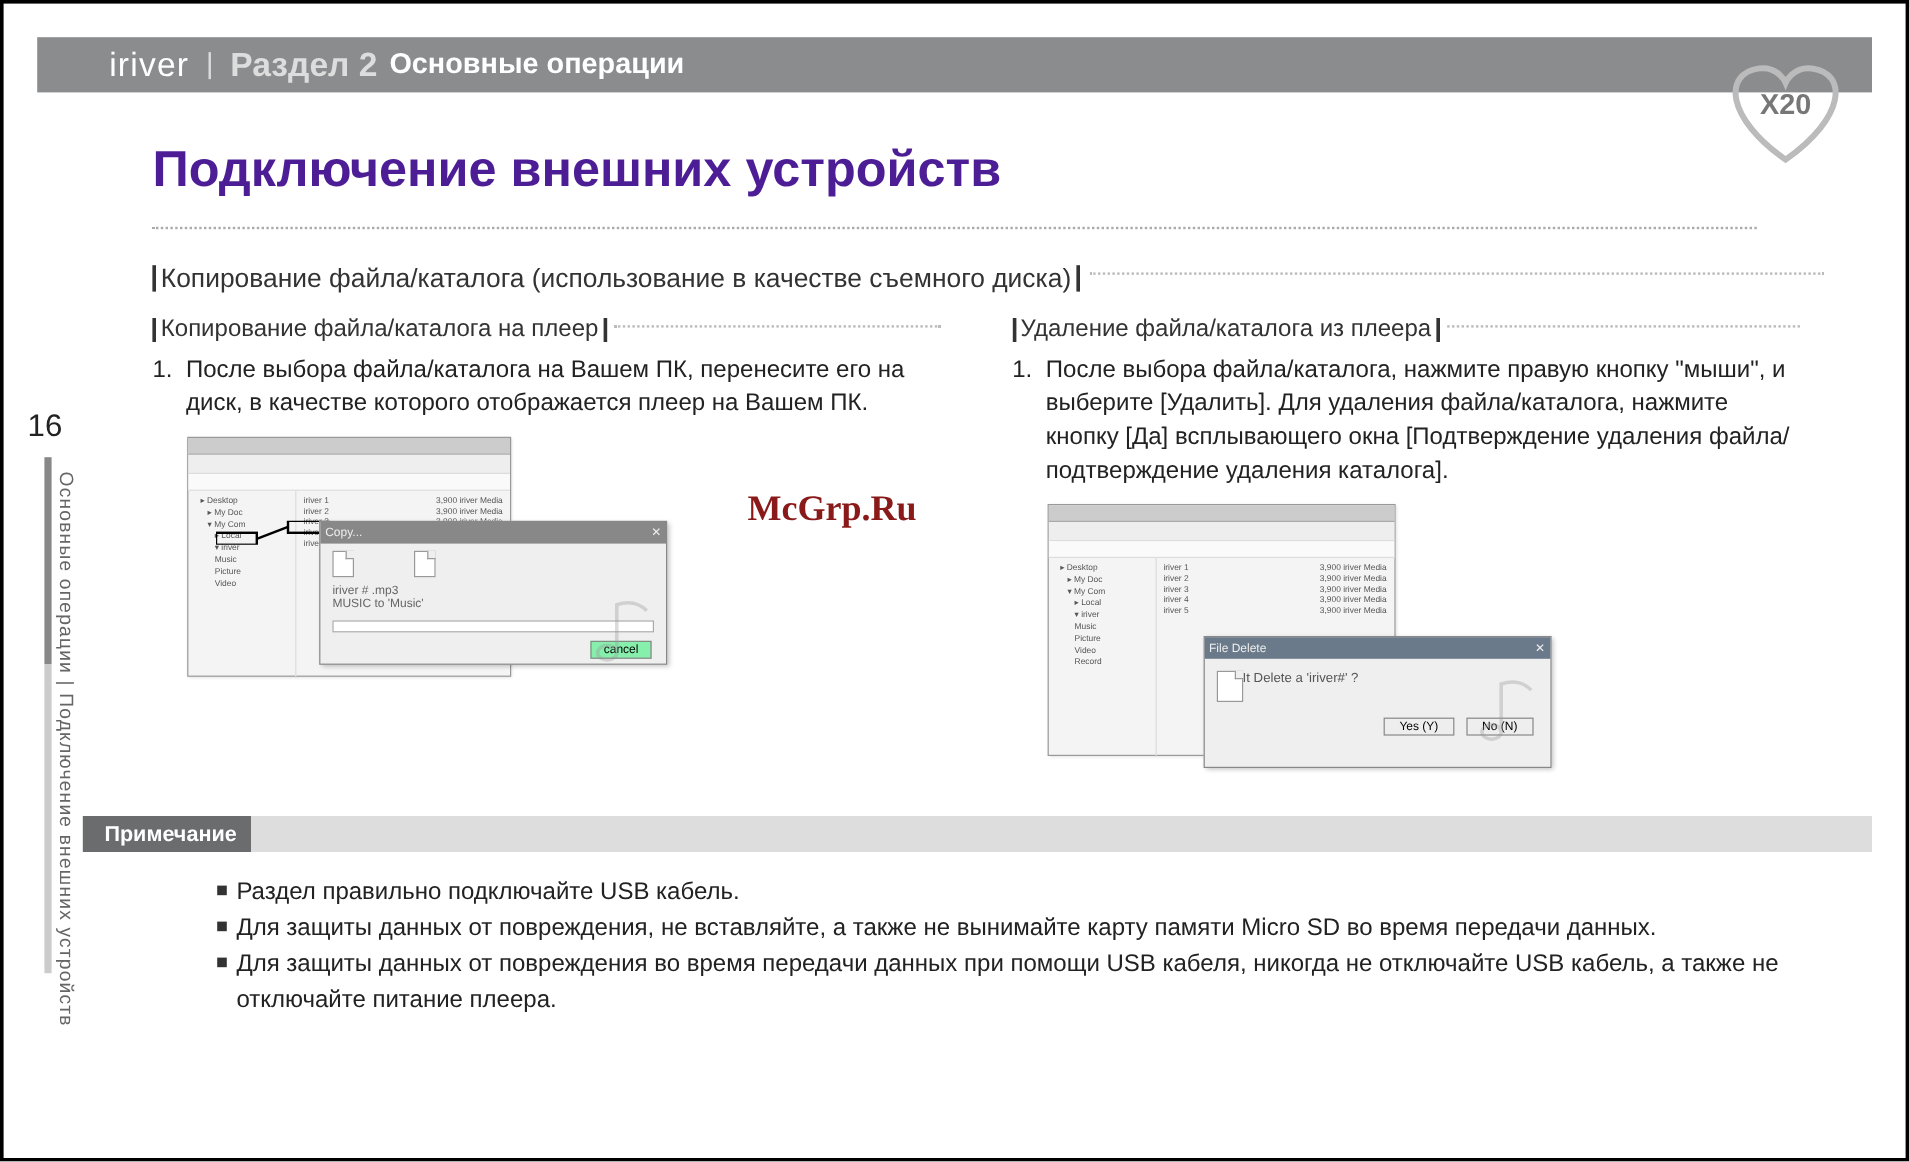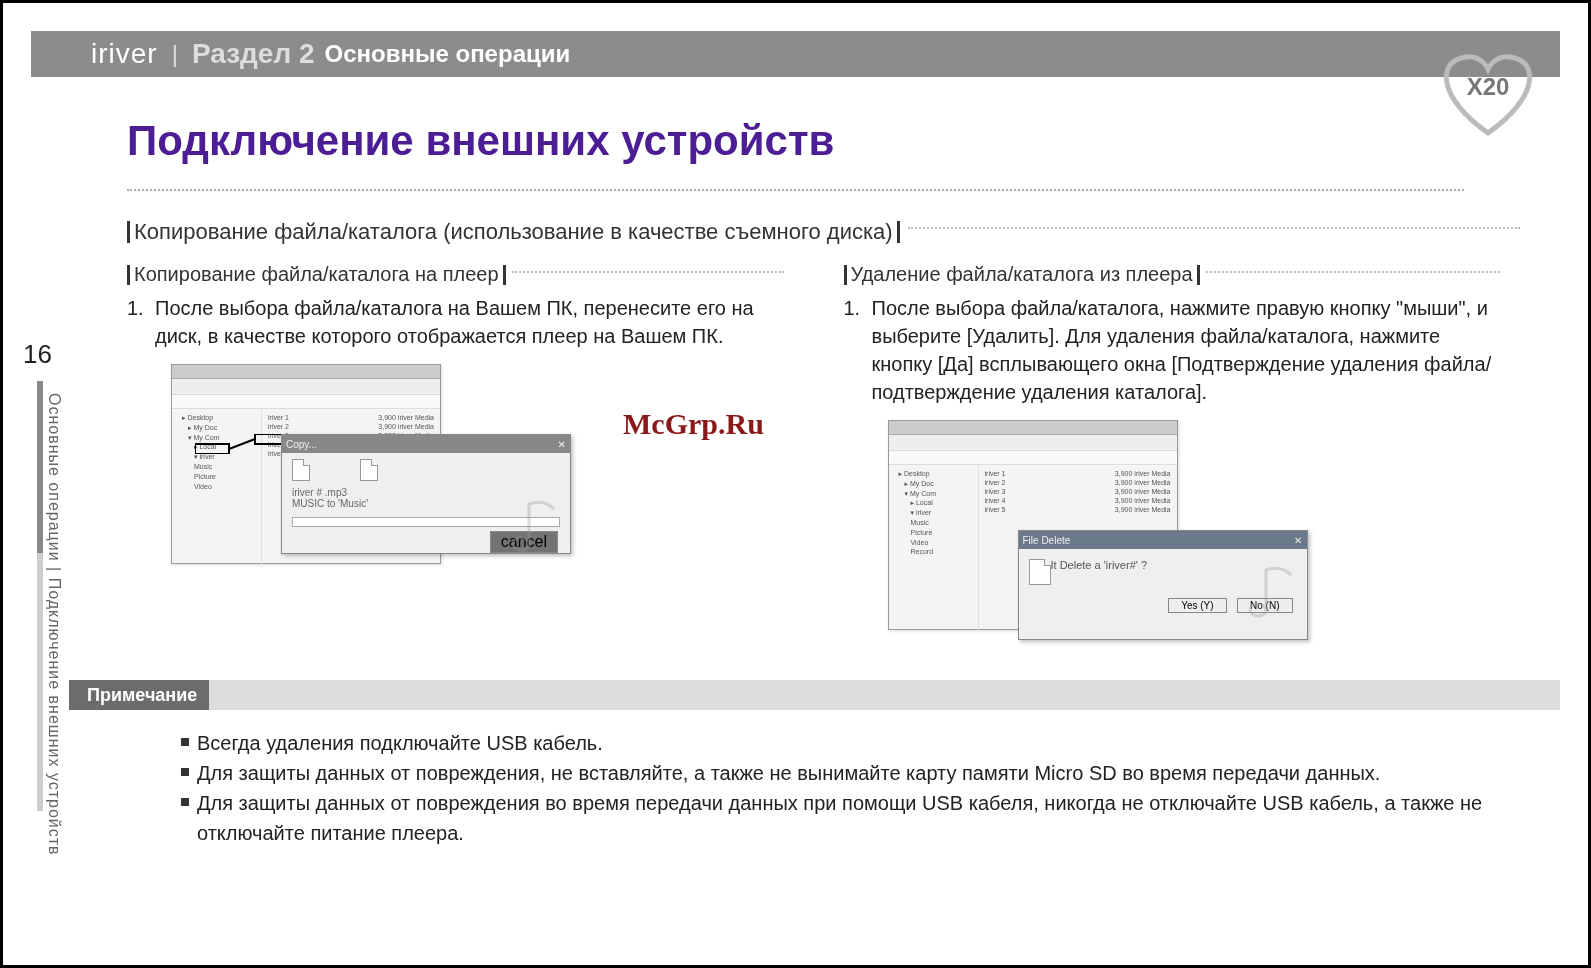--- a/index.html
+++ b/index.html
@@ -24,41 +24,41 @@
 .side-text{position:absolute;left:42px;top:390px;writing-mode:vertical-rl;font-size:16px;color:#666;letter-spacing:1px}
 .col{flex:1;padding:0 40px 0 96px}
 .col.right{padding-left:20px;padding-right:60px}
 .col-subhead{font-size:20px;color:#333;display:flex;align-items:center;margin-bottom:8px}
 .col-subhead .bar{display:inline-block;width:3px;height:20px;background:#333;margin-right:4px}
 .col-subhead .bar-end{display:inline-block;width:3px;height:20px;background:#333;margin-left:4px}
 .col-subhead .dots-after{flex:1;border-top:2px dotted #bbb;margin-left:6px;position:relative;top:-3px}
 .step{display:flex;font-size:20px;color:#222;line-height:1.4}
 .step .num{width:28px;flex-shrink:0}
 .step .txt{flex:1}
-.screenshot{margin-top:14px;margin-left:44px;width:400px;height:220px;position:relative}
+.screenshot{margin-top:14px;margin-left:29px;width:400px;height:220px;position:relative}
 .win{position:absolute;background:#f4f4f4;border:1px solid #999;box-shadow:1px 1px 3px rgba(0,0,0,.15)}
 .win.back{left:0;top:0;width:270px;height:200px}
 .win.back .titlebar{height:14px;background:#ccc;border-bottom:1px solid #aaa}
 .win.back .toolbar{height:16px;border-bottom:1px solid #ddd;background:#eee}
 .win.back .addr{height:14px;border-bottom:1px solid #ddd;background:#fafafa}
 .win.back .body{display:flex;height:156px}
 .tree{width:90px;border-right:1px solid #ddd;padding:4px 2px;font-size:7px;color:#555;line-height:1.4}
 .tree .item{padding-left:8px;white-space:nowrap;overflow:hidden}
 .tree .item.i2{padding-left:14px}
 .tree .item.i3{padding-left:20px}
 .filelist{flex:1;padding:4px;font-size:7px;color:#555}
 .filelist .row{display:flex;justify-content:space-between;padding:1px 2px}
 .dialog{position:absolute;background:#efefef;border:1px solid #888;box-shadow:2px 2px 4px rgba(0,0,0,.25)}
 .dialog .dtitle{background:#888;height:18px;display:flex;align-items:center;justify-content:space-between;padding:0 4px;color:#eee;font-size:10px}
 .dialog .dbody{padding:10px;font-size:10px;color:#666}
 .copy-dlg{left:110px;top:70px;width:290px;height:120px}
 .copy-dlg .icons{display:flex;gap:50px;padding:6px 10px}
 .copy-dlg .prog{margin:8px 10px 0 10px;height:10px;background:#fff;border:1px solid #aaa}
 .copy-dlg .btns{text-align:right;padding-right:12px;margin-top:4px}
-.copy-dlg .btns button{font-size:16px;padding:1px 10px;border:1px solid #888;background:#737373}
+.copy-dlg .btns button{font-size:10px;padding:1px 10px;border:1px solid #888;background:#86efac}
 .del-dlg{left:130px;top:110px;width:290px;height:110px}
 .del-dlg .msg{display:flex;align-items:flex-start;padding:10px}
 .del-dlg .btns{text-align:right;padding:0 14px 8px 0}
 .del-dlg .btns button{font-size:10px;padding:1px 12px;border:1px solid #888;background:#eee;margin-left:6px}
 .pointer-line{position:absolute;left:24px;top:70px;width:100px;height:20px}
 .note-size{position:absolute;bottom:30px;right:8px;width:70px;height:60px;opacity:.35}
 .watermark{position:absolute;left:620px;top:404px;font-size:30px;color:#8a1a1a;font-family:Georgia,serif;font-weight:600}
 .note-strip{margin:30px 0 0 38px;height:30px;background:linear-gradient(to right,#6a6c6e 0%,#6a6c6e 140px,#ddd 140px,#ddd 100%);display:flex;align-items:center}
 .note-strip span{color:#fff;font-size:18px;font-weight:600;padding-left:18px}
 .notes-list{margin:18px 0 0 150px;font-size:20px;color:#222;line-height:1.5}
@@ -254,21 +254,21 @@
   </div>
 
   <div class="watermark">McGrp.Ru</div>
 
   <div class="note-strip">
     <span>Примечание</span>
   </div>
   <div class="notes-list">
     <div class="bullet-row">
         <div class="sq"></div>
-        <div class="nt">Всегда удаления подключайте USB кабель.</div>
+        <div class="nt">Раздел правильно подключайте USB кабель.</div>
       </div>
     <div class="bullet-row">
         <div class="sq"></div>
         <div class="nt">Для защиты данных от повреждения, не вставляйте, а также не вынимайте карту памяти Micro SD во время передачи данных.</div>
       </div>
     <div class="bullet-row">
         <div class="sq"></div>
         <div class="nt">Для защиты данных от повреждения во время передачи данных при помощи USB кабеля, никогда не отключайте USB кабель, а также не отключайте питание плеера.</div>
       </div>
   </div>

